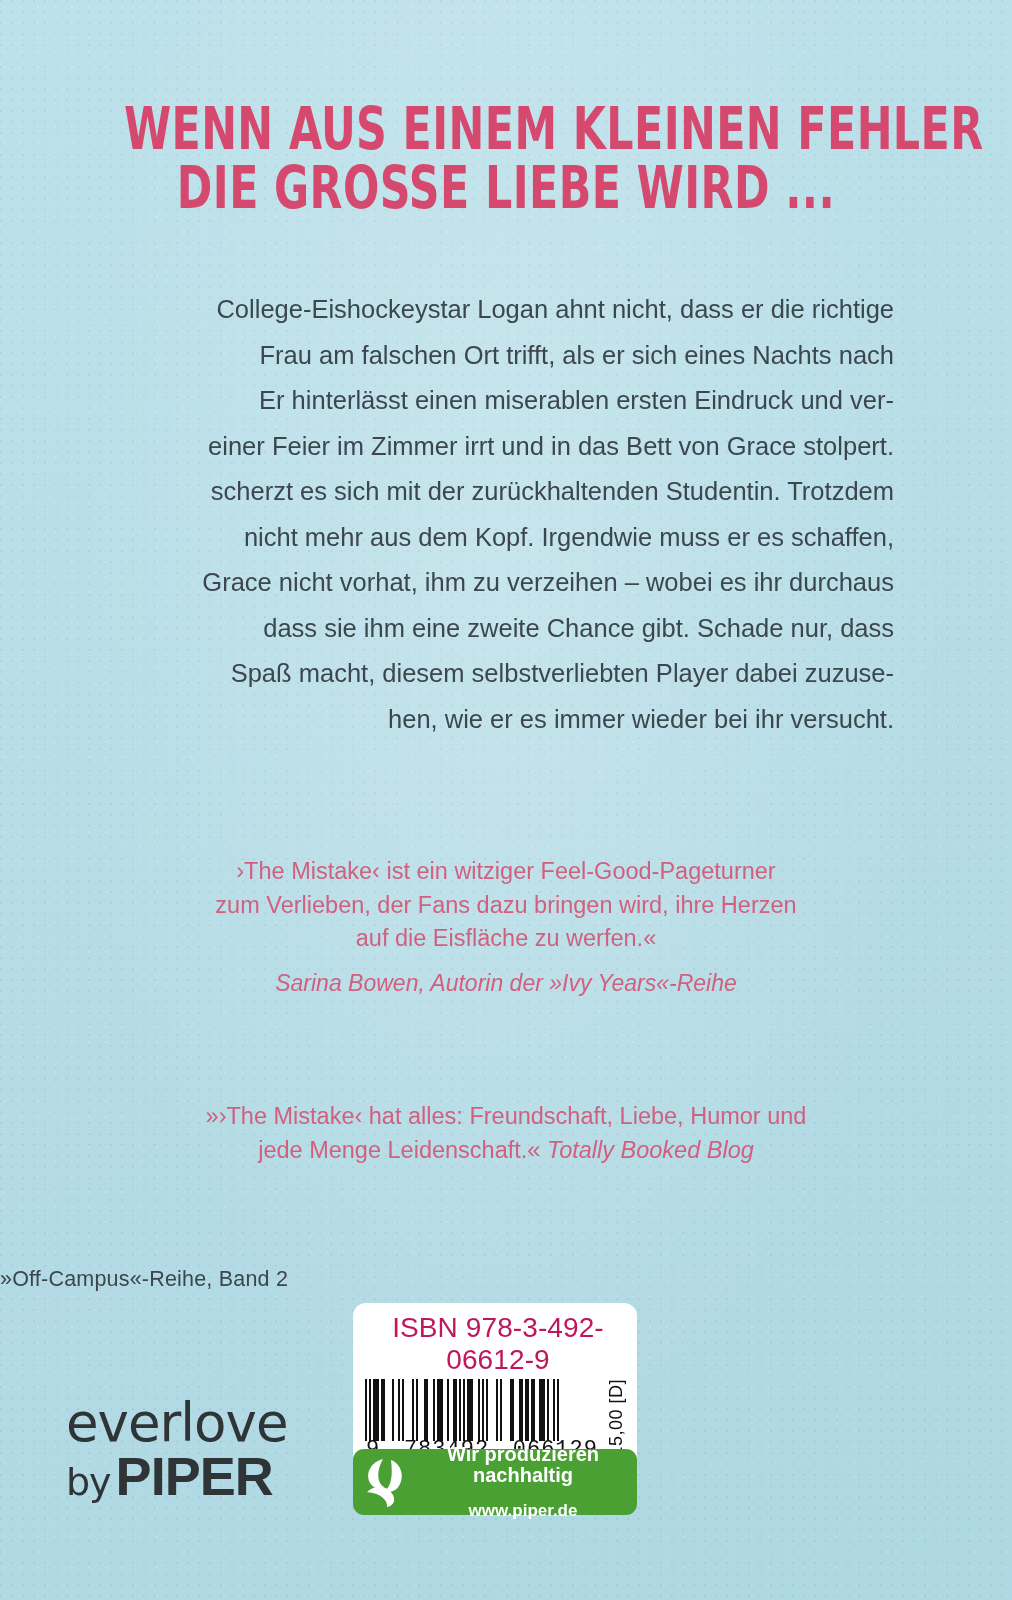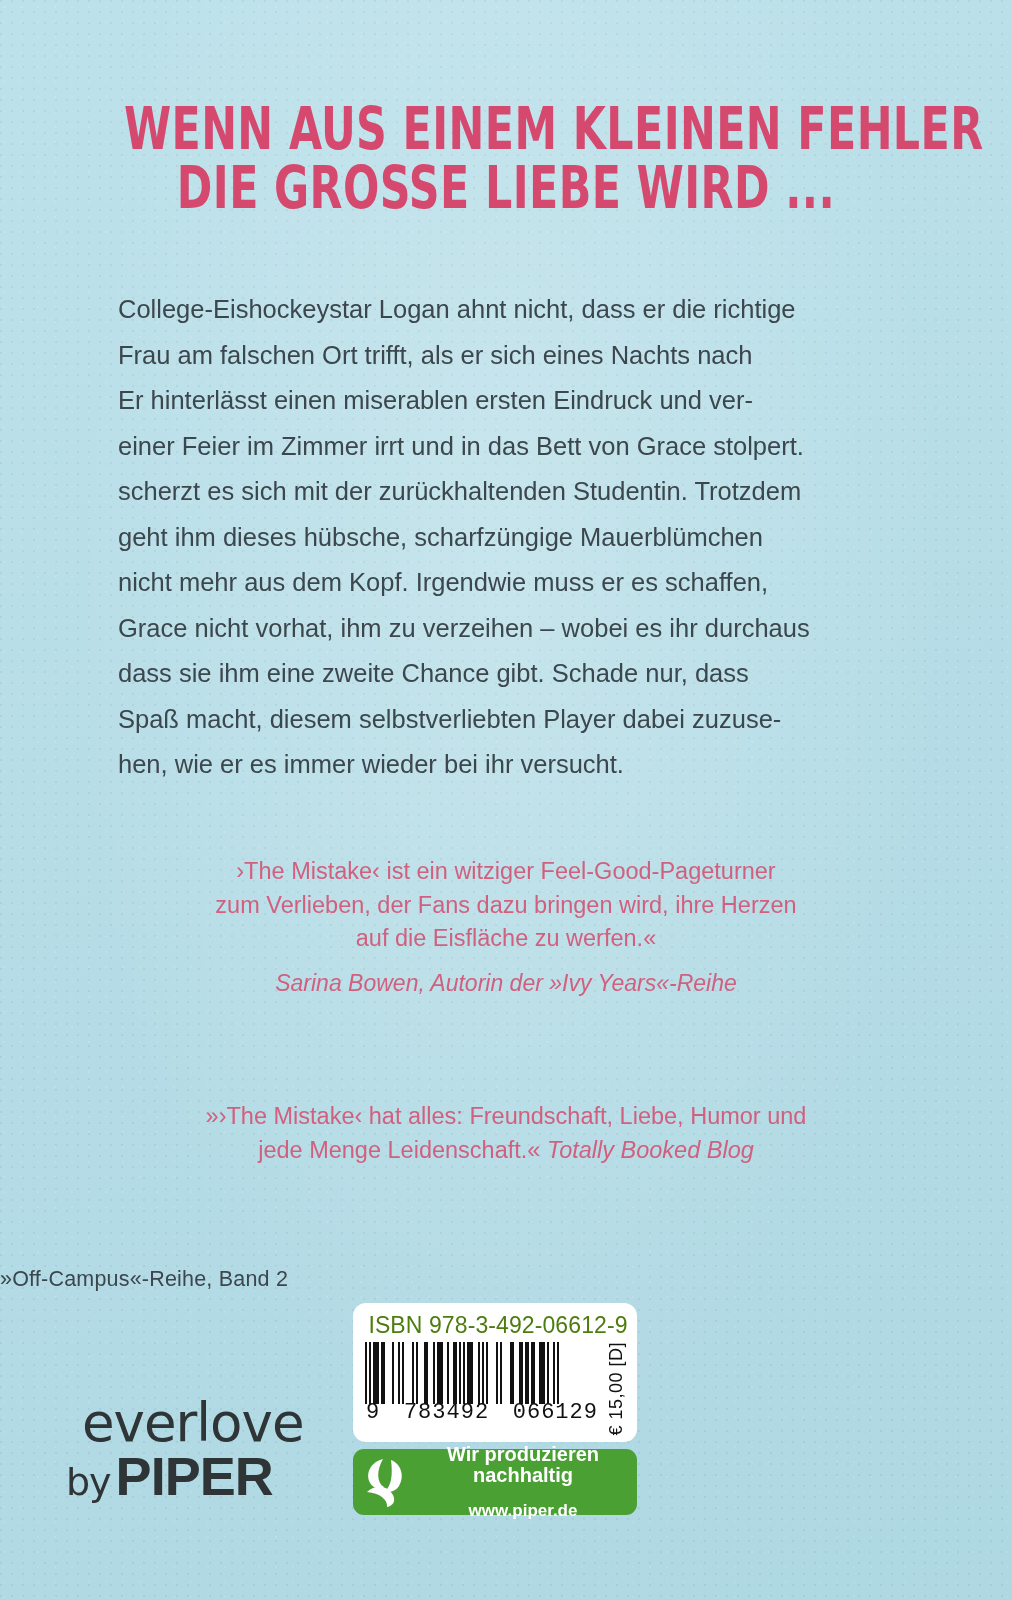--- a/index.html
+++ b/index.html
@@ -65,21 +65,21 @@
     right: 0;
   }
   .headline .hl-line { display: block; white-space: nowrap; }
 
   
   .blurb {
     position: absolute;
     top: 287px;
     left: 118px;
     width: 776px;
-    text-align: left;
+    text-align: right;
     color: #3c464d;
     font-size: 25.5px;
     line-height: 45.5px;
     font-weight: 400;
   }
   .blurb .bl-line { display: block; white-space: nowrap; }
 
   
   .quote-block {
     position: absolute;
@@ -124,22 +124,22 @@
     top: 1303px;
     left: 353px;
     width: 284px;
     background: #ffffff;
     border-radius: 13px;
     padding: 7px 0 0 0;
     box-sizing: border-box;
   }
   .isbn-text {
     text-align: center;
-    color: #4d7c0f;
-    font-size: 23px;
+    color: #be185d;
+    font-size: 28px;
     letter-spacing: .1px;
     margin: 2px 0 3px 0;
     padding-left: 6px;
   }
   .barcode-row {
     display: flex;
     align-items: stretch;
     padding: 0 10px 4px 12px;
   }
   .barcode-main { flex: 1 1 auto; }
@@ -209,21 +209,20 @@
     top: 1398px;
     width: 240px;
     color: #2f3436;
   }
   .logo-everlove {
     font-size: 53px;
     line-height: .95;
     letter-spacing: -1px;
     font-weight: 400;
     font-family: "DejaVu Sans", sans-serif;
-    margin-left: 16px;
   }
   .logo-bypiper {
     display: flex;
     align-items: baseline;
     margin-top: 4px;
   }
   .logo-by {
     font-size: 38px;
     line-height: .9;
     font-weight: 400;
@@ -248,21 +247,20 @@
     <span class="hl-line">WENN AUS EINEM KLEINEN FEHLER</span>
     <span class="hl-line">DIE GROSSE LIEBE WIRD ...</span>
   </h1>
 
   <div class="blurb layer">
     <span class="bl-line">College-Eishockeystar Logan ahnt nicht, dass er die richtige</span>
     <span class="bl-line">Frau am falschen Ort trifft, als er sich eines Nachts nach</span>
     <span class="bl-line">Er hinterlässt einen miserablen ersten Eindruck und ver-</span>
     <span class="bl-line">einer Feier im Zimmer irrt und in das Bett von Grace stolpert.</span>
     <span class="bl-line">scherzt es sich mit der zurückhaltenden Studentin. Trotzdem</span>
-    <span class="bl-line">geht ihm dieses hübsche, scharfzüngige Mauerblümchen</span>
     <span class="bl-line">nicht mehr aus dem Kopf. Irgendwie muss er es schaffen,</span>
     <span class="bl-line">Grace nicht vorhat, ihm zu verzeihen – wobei es ihr durchaus</span>
     <span class="bl-line">dass sie ihm eine zweite Chance gibt. Schade nur, dass</span>
     <span class="bl-line">Spaß macht, diesem selbstverliebten Player dabei zuzuse-</span>
     <span class="bl-line">hen, wie er es immer wieder bei ihr versucht.</span>
   </div>
 
   <div class="quote-block layer" id="quote-1">
     <span class="q-line">›The Mistake‹ ist ein witziger Feel-Good-Pageturner</span>
     <span class="q-line">zum Verlieben, der Fans dazu bringen wird, ihre Herzen</span>

